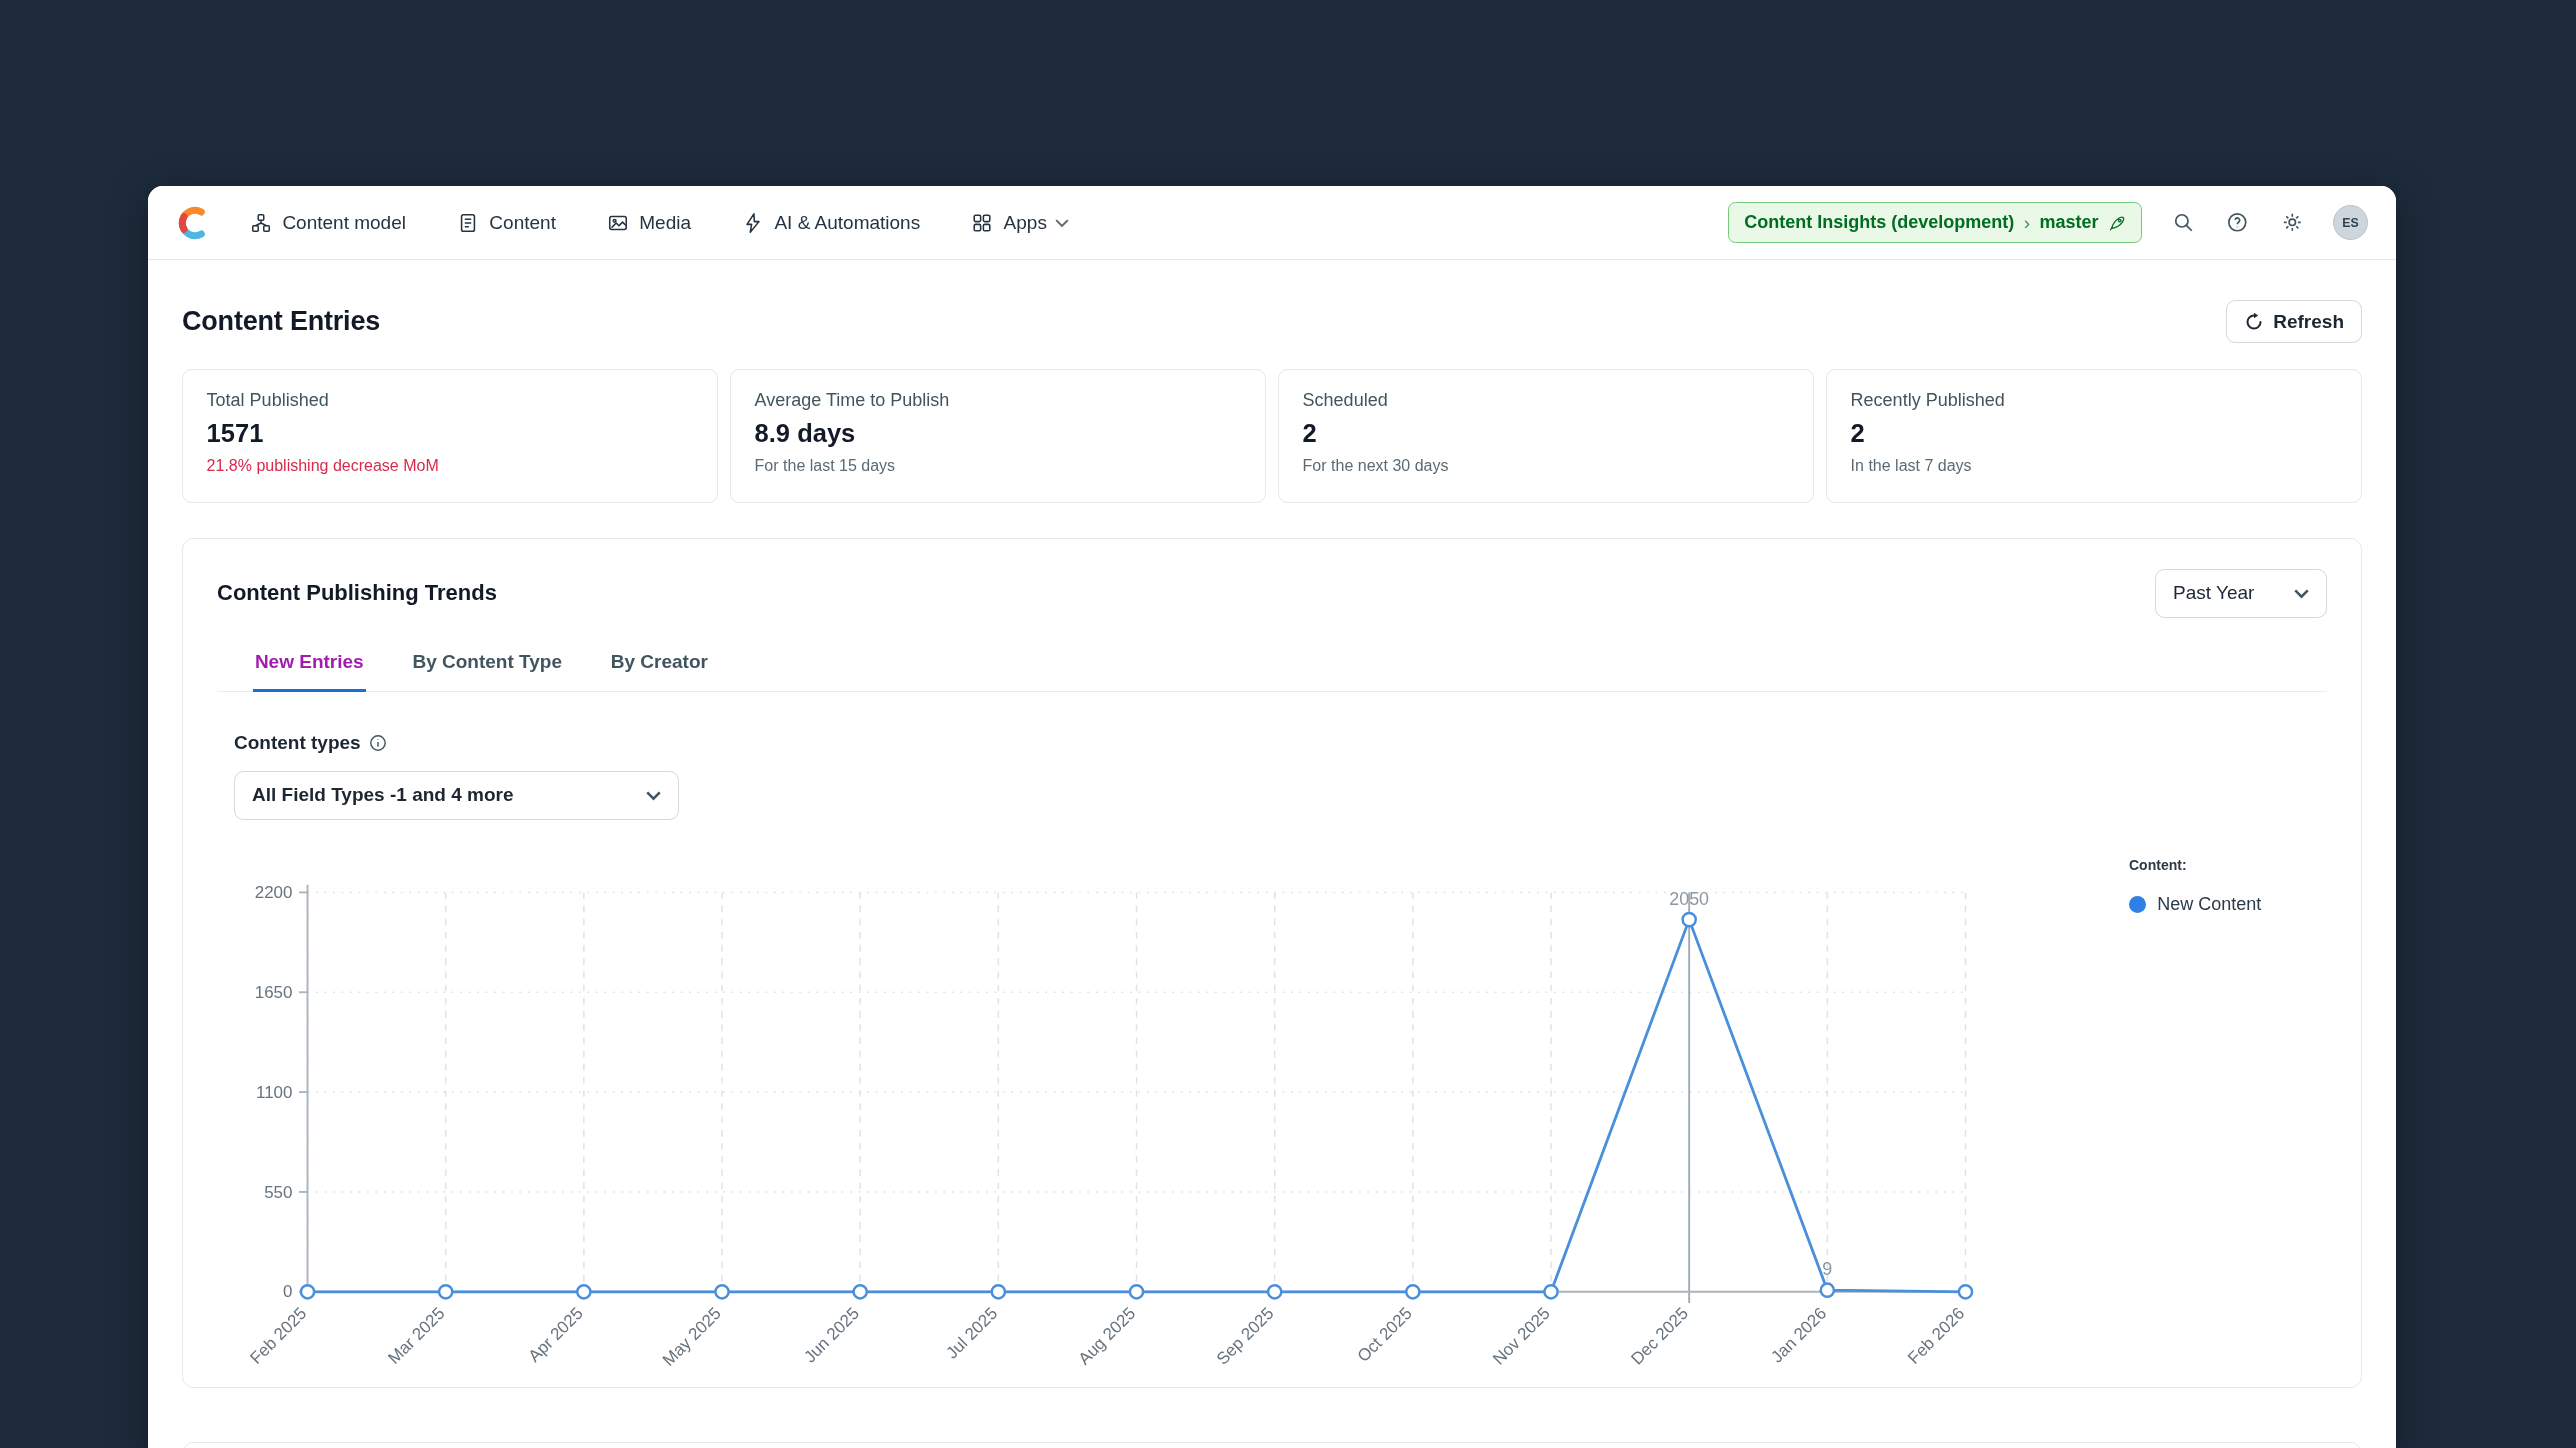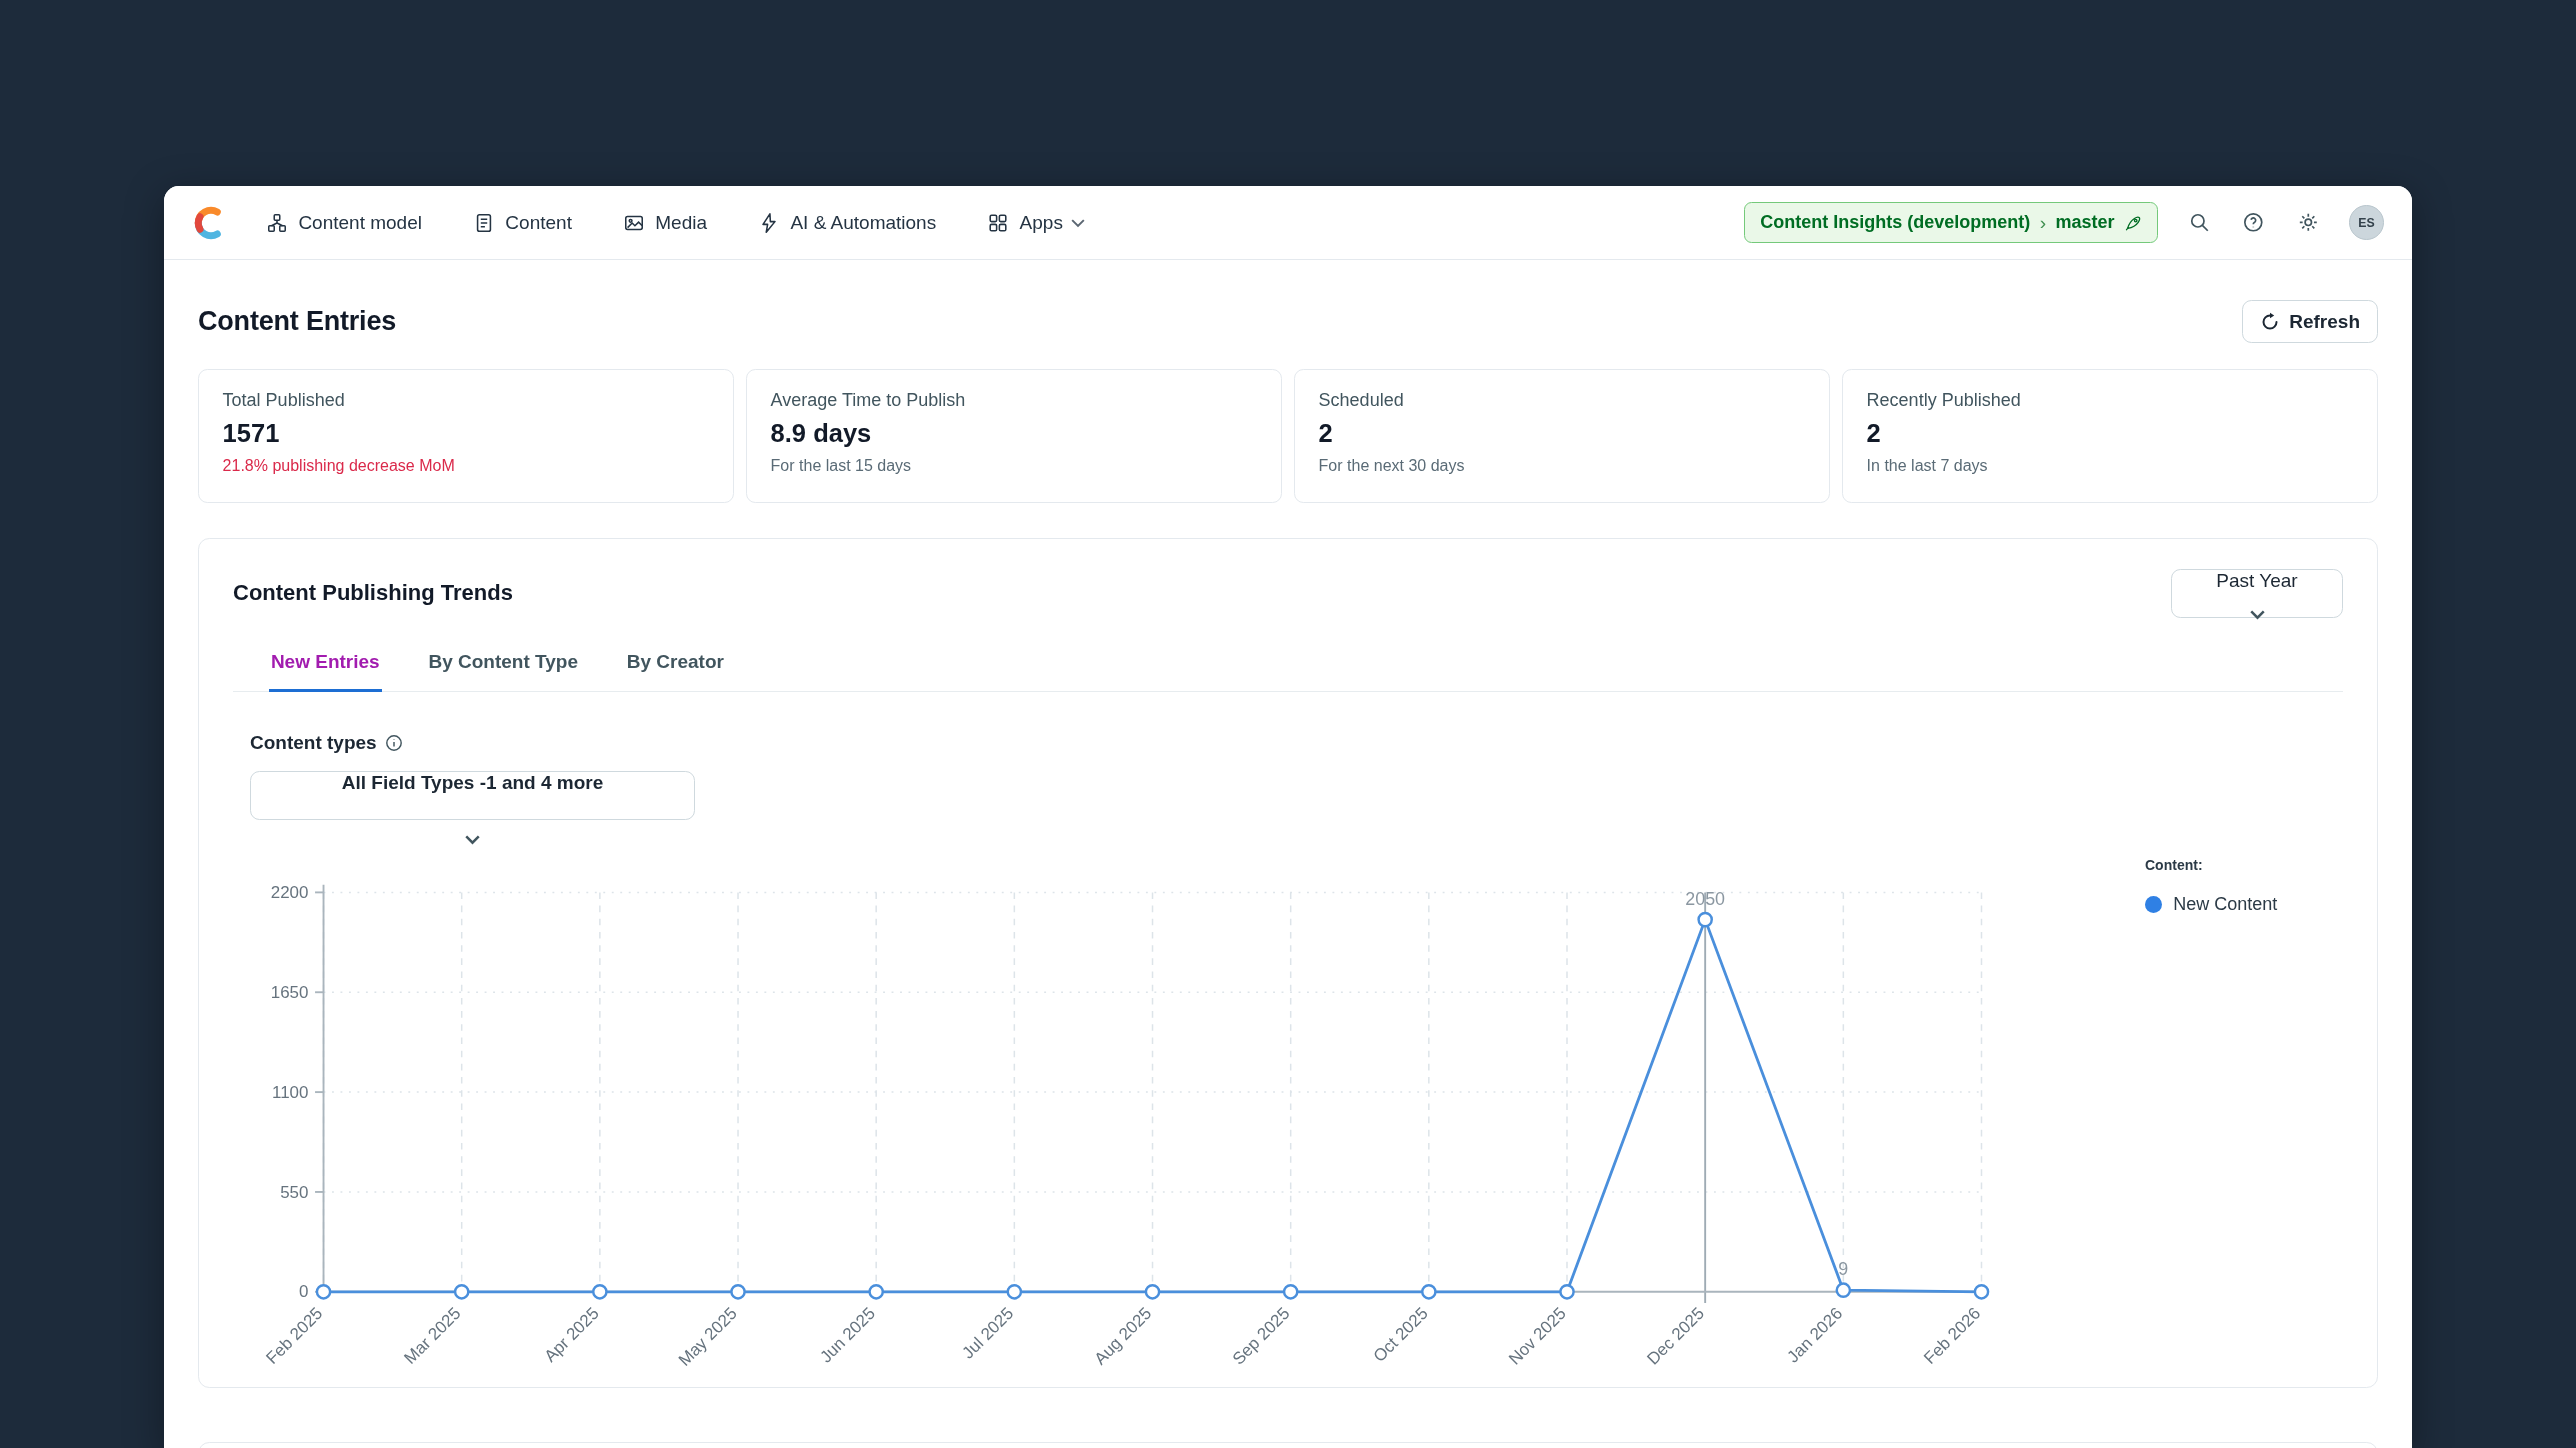--- a/index.html
+++ b/index.html
@@ -1,19 +1,19 @@
 <!DOCTYPE html>
 <html style="font-size:15px"><head>
 <meta charset="utf-8">
 <style>
   * { margin:0; padding:0; box-sizing:border-box; }
   html,body { width:2576px; height:1448px; overflow:hidden; }
   body { background:#1d2b3b; font-family:"Liberation Sans", sans-serif; position:relative; }
 
-  .app { position:absolute; left:164px; top:186px; width:2248px; height:1263px;
+  .app { position:absolute; left:148px; top:186px; width:2248px; height:1263px;
          background:#fff; border-radius:15px 15px 0 0; overflow:hidden;
          box-shadow:0 9.4px 38px rgba(0,0,0,.35); }
 
   
   .navbar { height:74px; display:flex; align-items:center; padding:0 28px;
             border-bottom:1.9px solid #e4e9ee; background:#fff; }
   .logo { width:38px; height:38px; margin-right:36px; flex:0 0 auto; cursor:pointer; }
   .nav-items { display:flex; align-items:center; gap:51px; }
   .nav-item { display:flex; align-items:center; gap:10.4px; font-size:19px; font-weight:500;
               color:#253443; cursor:pointer; white-space:nowrap; }
@@ -49,21 +49,21 @@
   .stat-sub   { font-size:16px; color:#5a6b76; margin-top:9.4px; }
   .stat-sub.negative { color:#da294a; }
 
   
   .trends-card { margin-top:35px; height:850px; border:1.9px solid #e4e9ee; border-radius:11.3px;
                  background:#fff; padding:30px 34px 0; }
   .trends-head { display:flex; align-items:center; justify-content:space-between; }
   .trends-title { font-size:22px; font-weight:700; color:#121a28; }
   .select { height:49px; border:1.9px solid #cfd9de; border-radius:9.4px; background:#fff;
             display:flex; align-items:center; justify-content:space-between; gap:15px;
-            padding:0 17px; font-size:19px; color:#1c2733; cursor:pointer;flex-direction:column; }
+            padding:0 17px; font-size:19px; color:#1c2733; cursor:pointer; }
   .select svg { width:15px; height:15px; stroke:#41555e; fill:none; stroke-width:2; flex:0 0 auto; }
   .range-select { min-width:172px; font-weight:500; }
 
   .tabs { margin-top:26.4px; display:flex; gap:45px; border-bottom:1.9px solid #e7ecef; padding-left:19px; }
   .tab { padding:7.5px 1.9px 16px; font-size:19px; font-weight:600; color:#41555e; cursor:pointer; }
   .tab.active { color:#a21caf; border-bottom:3.8px solid #1d6ed3; margin-bottom:-1.9px;margin-left:17px; }
 
   .ct-label-row { margin-top:40px; margin-left:17px; display:flex; align-items:center; gap:8.5px;
                   font-size:19px; font-weight:600; color:#1c2733; }
   .ct-label-row svg { width:18px; height:18px; stroke:#41555e; fill:none; stroke-width:1.6; cursor:pointer; }

